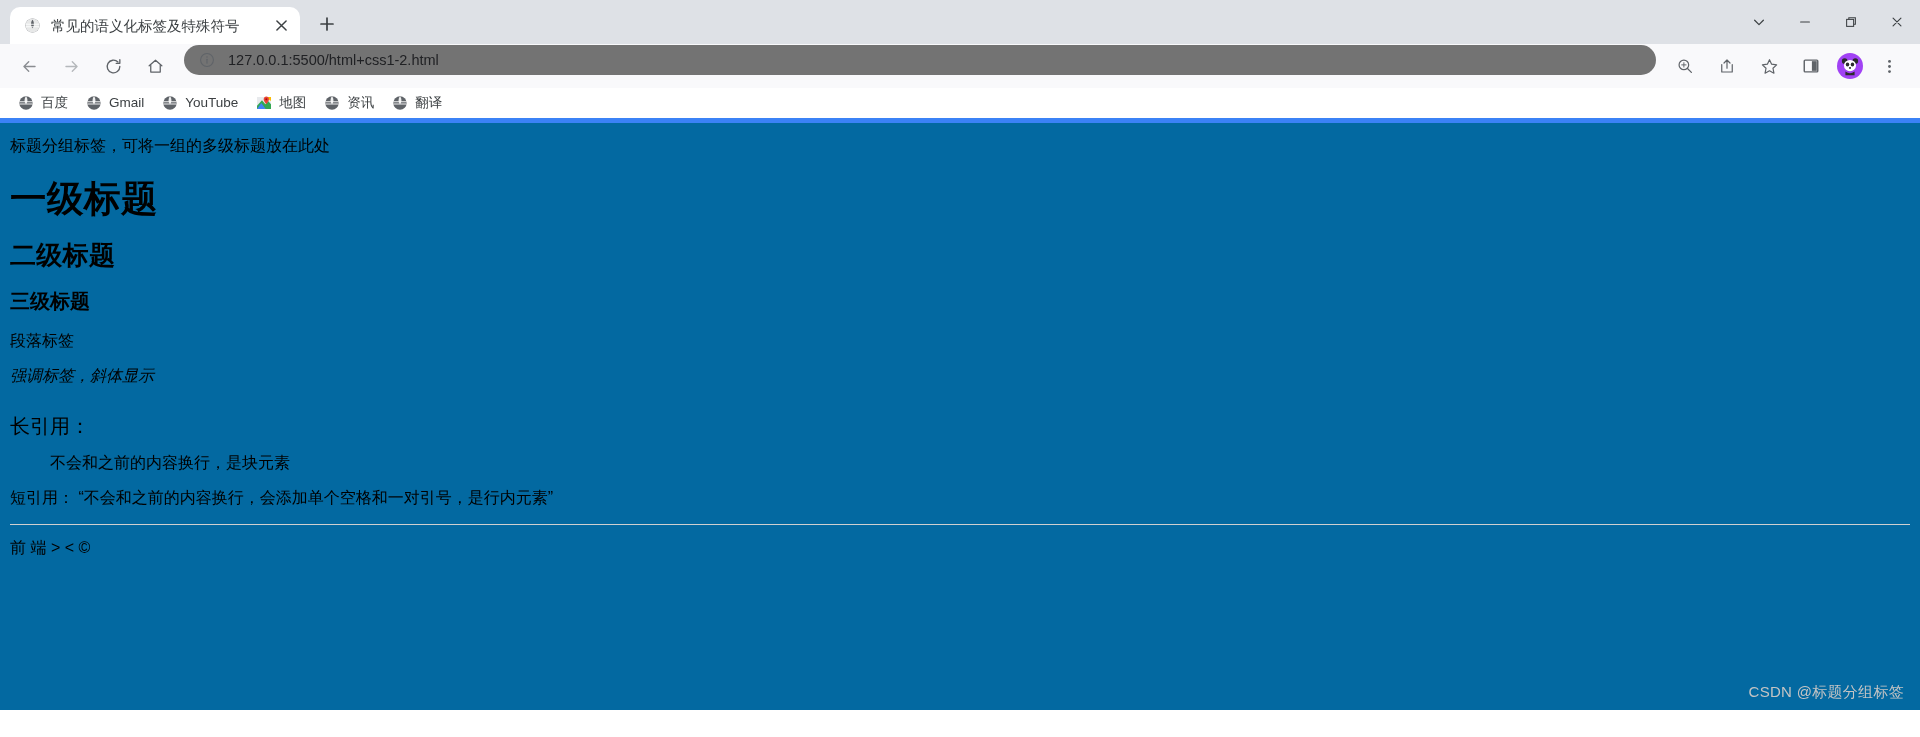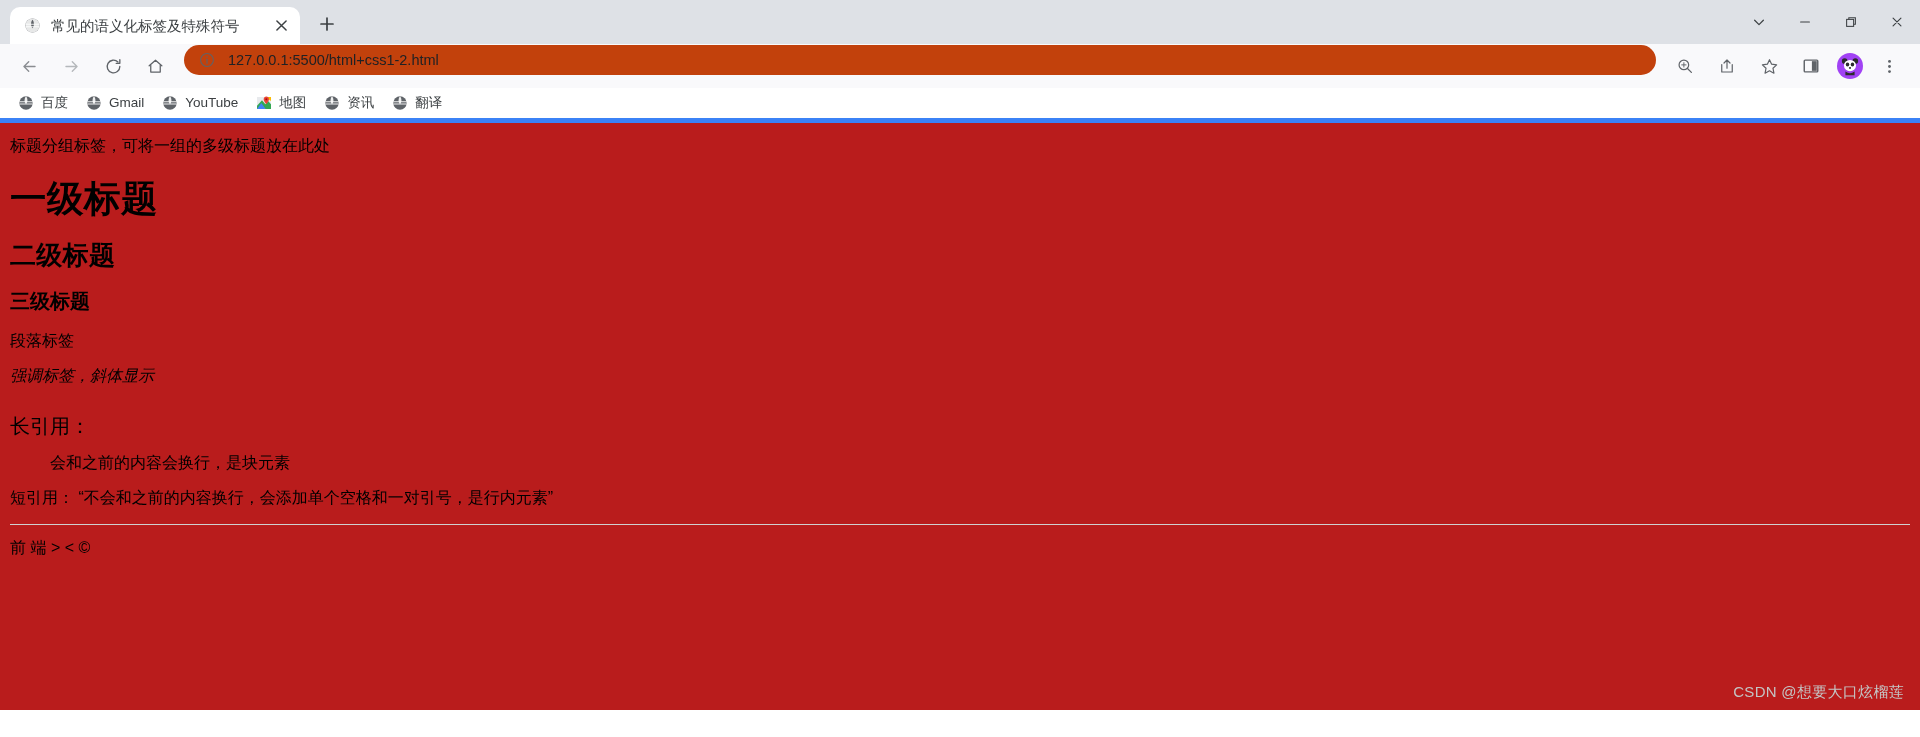--- a/index.html
+++ b/index.html
@@ -120,21 +120,21 @@
     align-items: center;
     justify-content: center;
     border-radius: 50%;
     flex: none;
   }
   .navbtn svg { display: block; }
 
   .omnibox {
     flex: 1 1 auto;
     height: 30px;
-    background: #c2410c;
+    background: #737373;
     border-radius: 16px;
     display: flex;
     align-items: center;
     margin: 0 8px 12px 8px;
     padding: 0 14px;
     box-sizing: border-box;
     min-width: 0;
   }
   .omnibox .site-info {
     width: 17px;
@@ -199,21 +199,21 @@
   .bm-label {
     font-size: 13.5px;
     color: #3c4043;
     white-space: nowrap;
     line-height: 16px;
   }
 
   
   .viewport {
     flex: 1 1 auto;
-    background: #b91c1c;
+    background: #0369a1;
     overflow: hidden;
     position: relative;
     padding: 0 10px;
     box-sizing: border-box;
   }
 
   .doc { color: #000000; }
 
   .p-hgroup {
     font-size: 16px;
@@ -506,26 +506,26 @@
       <h2 class="doc-h2">二级标题</h2>
 
       <h3 class="doc-h3">三级标题</h3>
 
       <p class="doc-p">段落标签</p>
 
       <p class="doc-em">强调标签，斜体显示</p>
 
       <p class="doc-quote-intro">长引用：</p>
 
-      <blockquote class="doc-blockquote">会和之前的内容会换行，是块元素</blockquote>
+      <blockquote class="doc-blockquote">不会和之前的内容换行，是块元素</blockquote>
 
       <p class="doc-q-line">短引用：   “不会和之前的内容换行，会添加单个空格和一对引号，是行内元素”</p>
 
       <hr class="doc-hr">
 
       <p class="doc-footer">前 端 &gt; &lt; ©</p>
 
     </div>
 
-    <div class="watermark">CSDN @想要大口炫榴莲</div>
+    <div class="watermark">CSDN @标题分组标签</div>
   </div>
 
 </div>
 
 </body></html>

